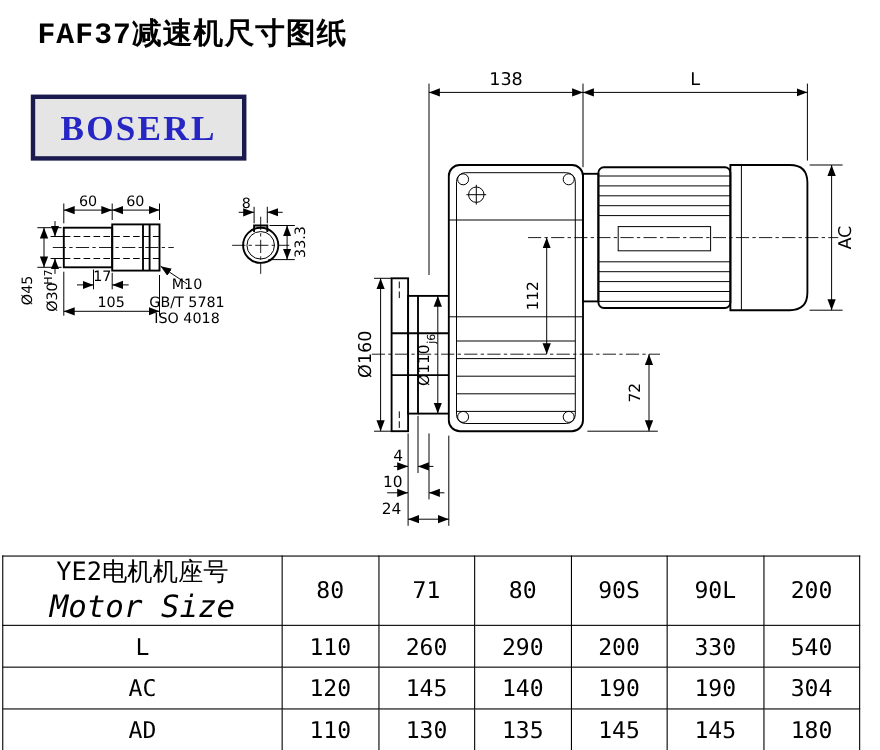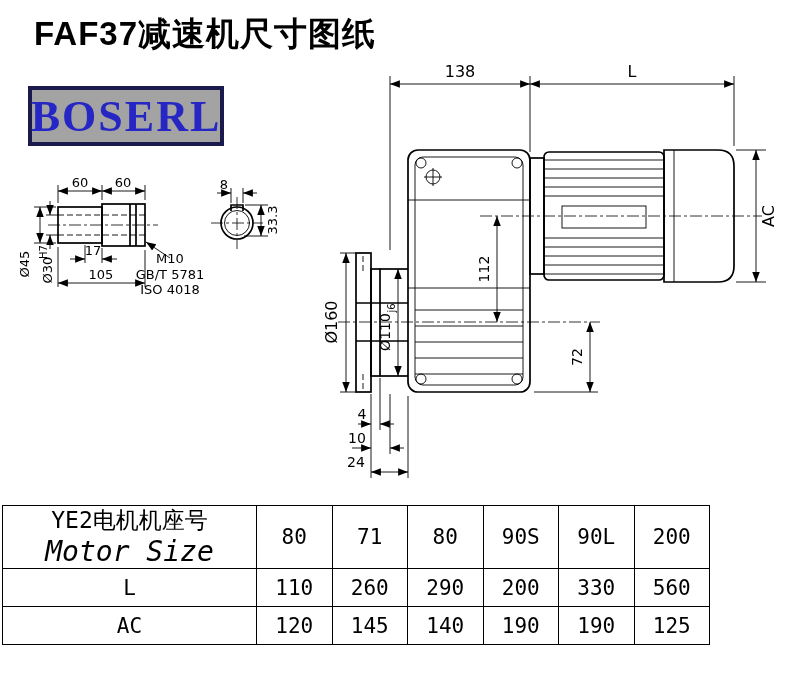--- a/index.html
+++ b/index.html
@@ -1,35 +1,35 @@
 <!DOCTYPE html>
 <html><head>
 <meta charset="utf-8">
 <style>
   html,body{margin:0;padding:0;background:#fff;}
   .stage{position:relative;width:800px;height:682px;background:#fff;overflow:hidden;
          font-family:"DejaVu Sans",sans-serif;color:#000;}
-  .page-title{position:absolute;left:34px;top:12px;font-size:33px;font-weight:700;
-              letter-spacing:1px;font-family:Liberation Sans, sans-serif;}
+  .page-title{position:absolute;left:34px;top:12px;font-size:27px;font-weight:700;
+              letter-spacing:1px;font-family:Liberation Mono, monospace;}
   .brand-logo{position:absolute;left:28px;top:86px;width:188px;height:52px;
               border:4px solid #1a1a4e;display:flex;align-items:center;justify-content:center;
               font-family:"Liberation Serif","DejaVu Serif",serif;font-weight:700;
-              font-size:44px;color:#2626c4;letter-spacing:2px;background:#a3a3a3;}
+              font-size:32px;color:#2626c4;letter-spacing:2px;background:#e5e5e5;}
   svg.drawing{position:absolute;left:0;top:0;}
   svg text{font-family:"DejaVu Sans",sans-serif;fill:#000;text-anchor:middle;}
   svg text.d{font-size:13px;}
   svg text.dd{font-size:14px;}
   svg text.dm{font-size:16px;}
   svg text.ds{font-size:10px;}
   .ol{fill:none;stroke:#000;stroke-width:1.7;}
   .tl{fill:none;stroke:#000;stroke-width:0.9;}
   .dl{fill:none;stroke:#000;stroke-width:0.9;}
   .cl{fill:none;stroke:#000;stroke-width:0.8;stroke-dasharray:12 3 3 3;}
   .hl{fill:none;stroke:#000;stroke-width:0.9;stroke-dasharray:6 3;}
-  table.size-table{position:absolute;left:2px;top:505px;width:708px;border-collapse:collapse;
+  table.size-table{position:absolute;left:2px;top:505px;width:780px;border-collapse:collapse;
         table-layout:fixed;font-family:"DejaVu Sans Mono","DejaVu Sans",monospace;}
   table.size-table td{border:1.5px solid #000;text-align:center;vertical-align:middle;
         font-size:21px;padding:0;}
   .hdr-cn{font-size:23px;line-height:1.25;}
   .hdr-en{font-size:28px;line-height:1.2;font-style:italic;}
 </style>
 </head>
 <body>
 
 <div class="stage">
@@ -252,27 +252,36 @@
         <td>90L</td>
         <td>200</td>
       </tr>
       <tr style="height:38px">
         <td>L</td>
         <td>110</td>
         <td>260</td>
         <td>290</td>
         <td>200</td>
         <td>330</td>
-        <td>560</td>
+        <td>540</td>
       </tr>
       <tr style="height:38px">
         <td>AC</td>
         <td>120</td>
         <td>145</td>
         <td>140</td>
         <td>190</td>
         <td>190</td>
-        <td>125</td>
+        <td>304</td>
+      </tr>
+      <tr style="height:38px">
+        <td>AD</td>
+        <td>110</td>
+        <td>130</td>
+        <td>135</td>
+        <td>145</td>
+        <td>145</td>
+        <td>180</td>
       </tr>
     </tbody>
   </table>
 
 </div>
 
 </body></html>

